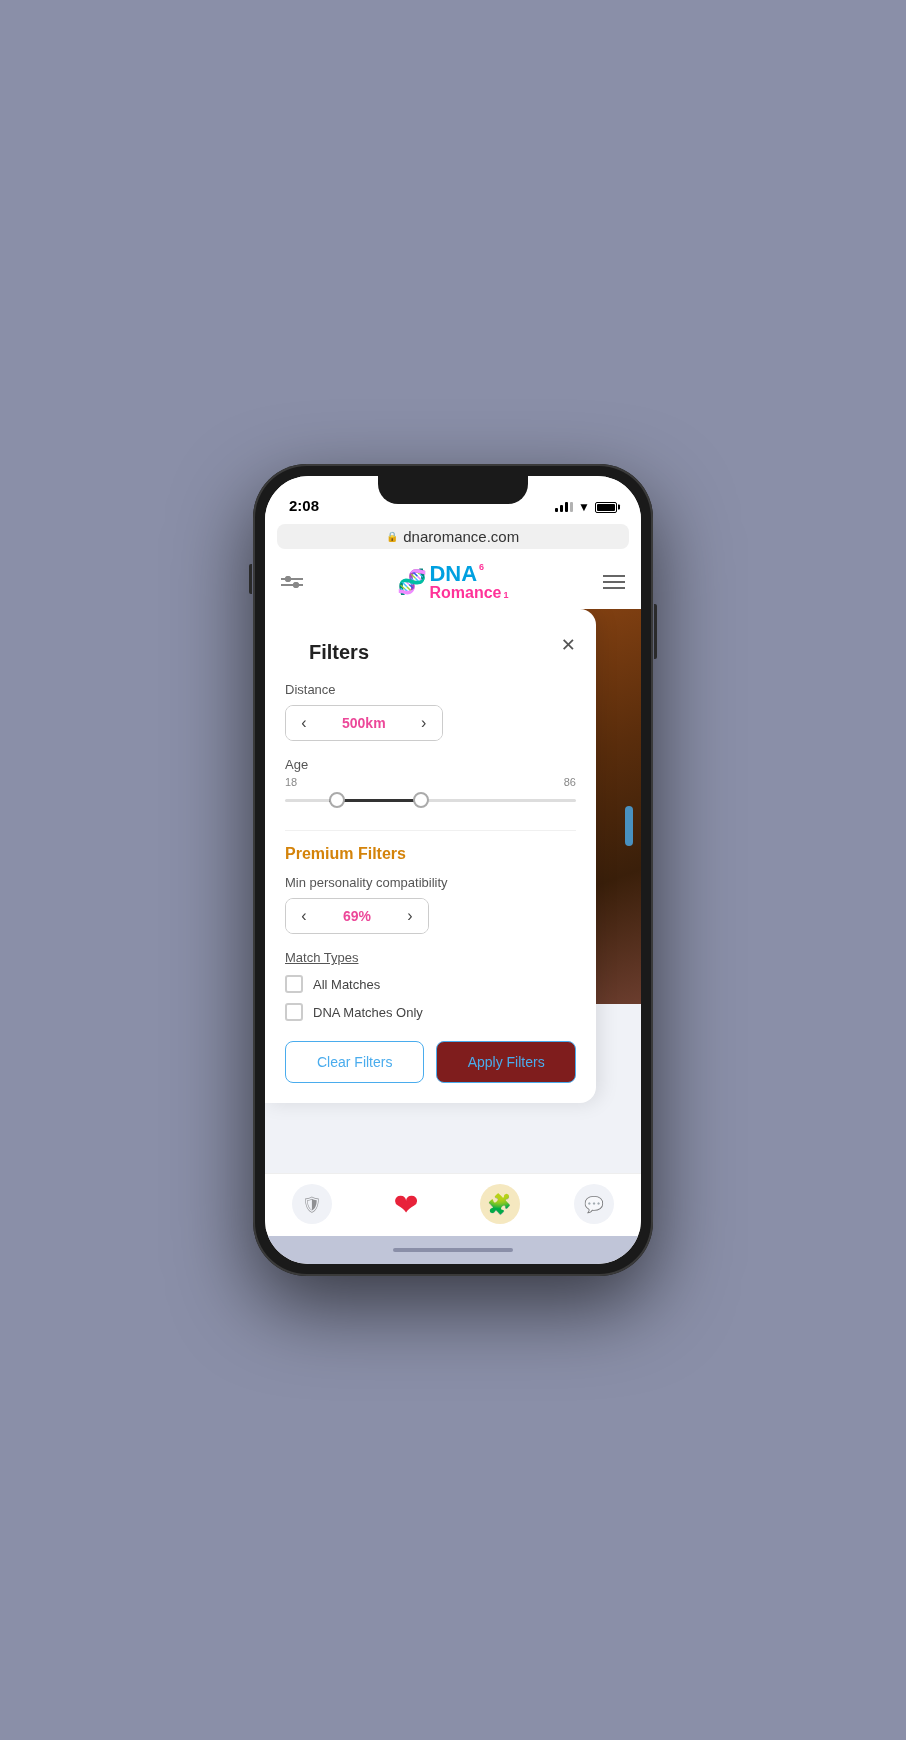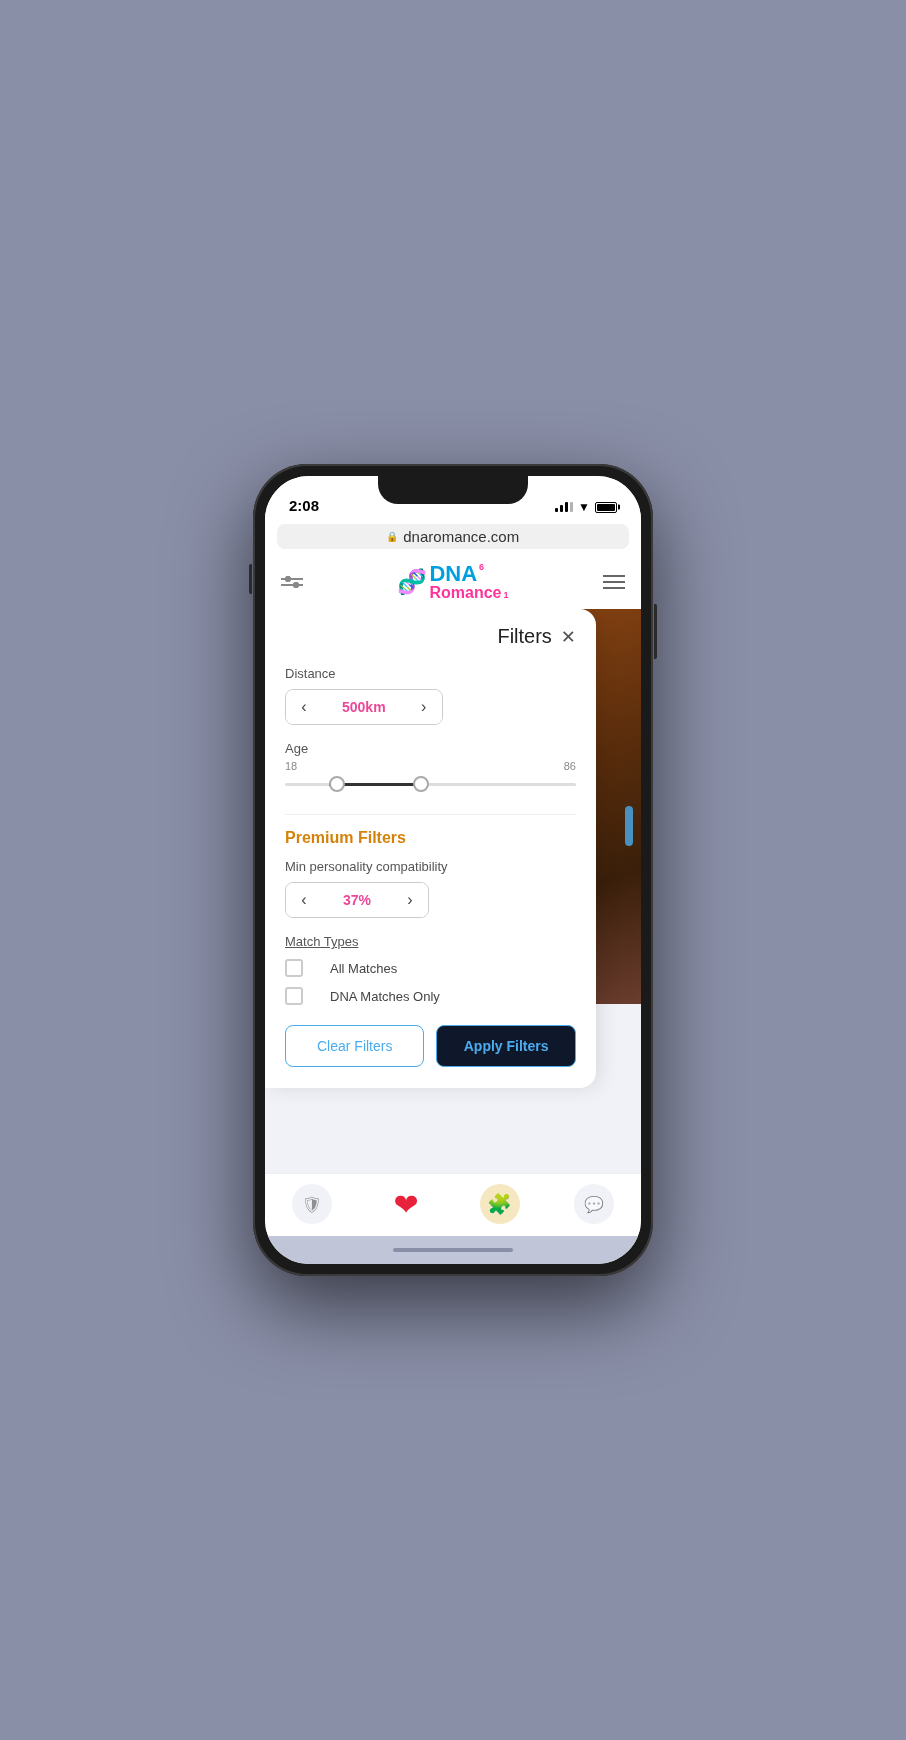--- a/index.html
+++ b/index.html
@@ -235,24 +235,25 @@
 
     .filter-header {
       display: flex;
       align-items: center;
       justify-content: space-between;
       margin-bottom: 18px;
     }
 
     .filter-title {
       font-size: 20px;
-      font-weight: 400;
+      font-weight: 700;
       color: #222;
       flex: 1;
-      text-align: right;
+      text-align: left;
+      margin-top: 16px;
     }
 
     .close-btn {
       font-size: 18px;
       color: #555;
       cursor: pointer;
       width: 24px;
       text-align: right;
     }
     .close-spacer {
@@ -375,21 +376,21 @@
     .match-types-label {
       font-size: 13px;
       color: #555;
       margin-bottom: 10px;
       text-decoration: underline;
     }
 
     .checkbox-item {
       display: flex;
       align-items: center;
-      gap: 27px;
+      gap: 10px;
       margin-bottom: 10px;
       cursor: pointer;
     }
 
     .checkbox-box {
       width: 18px;
       height: 18px;
       border: 2px solid #ccc;
       border-radius: 3px;
       background: #fff;
@@ -418,24 +419,24 @@
       font-size: 14px;
       font-weight: 500;
       cursor: pointer;
     }
 
     .btn-apply {
       flex: 1;
       height: 42px;
       border: 1.5px solid #4aaced;
       border-radius: 8px;
-      background: #0f172a;
+      background: #7f1d1d;
       color: #4aaced;
       font-size: 14px;
-      font-weight: 700;
+      font-weight: 400;
       cursor: pointer;
     }
 
     
     .bottom-nav {
       background: #fff;
       display: flex;
       align-items: center;
       justify-content: space-around;
       padding: 10px 0 12px;
@@ -634,21 +635,21 @@
 
         <div style="height:1px;background:#f0f0f0;margin:4px 0 14px"></div>
 
         <div>
           <div class="premium-label">Premium Filters</div>
 
           <div class="compat-section">
             <div class="section-label">Min personality compatibility</div>
             <div class="stepper-control">
               <button class="stepper-btn">‹</button>
-              <span class="stepper-value">37%</span>
+              <span class="stepper-value">69%</span>
               <button class="stepper-btn">›</button>
             </div>
           </div>
 
           <div class="match-types-section">
             <div class="match-types-label">Match Types</div>
 
             <div class="checkbox-item">
               <div class="checkbox-box"></div>
               <span class="checkbox-label">All Matches</span>

